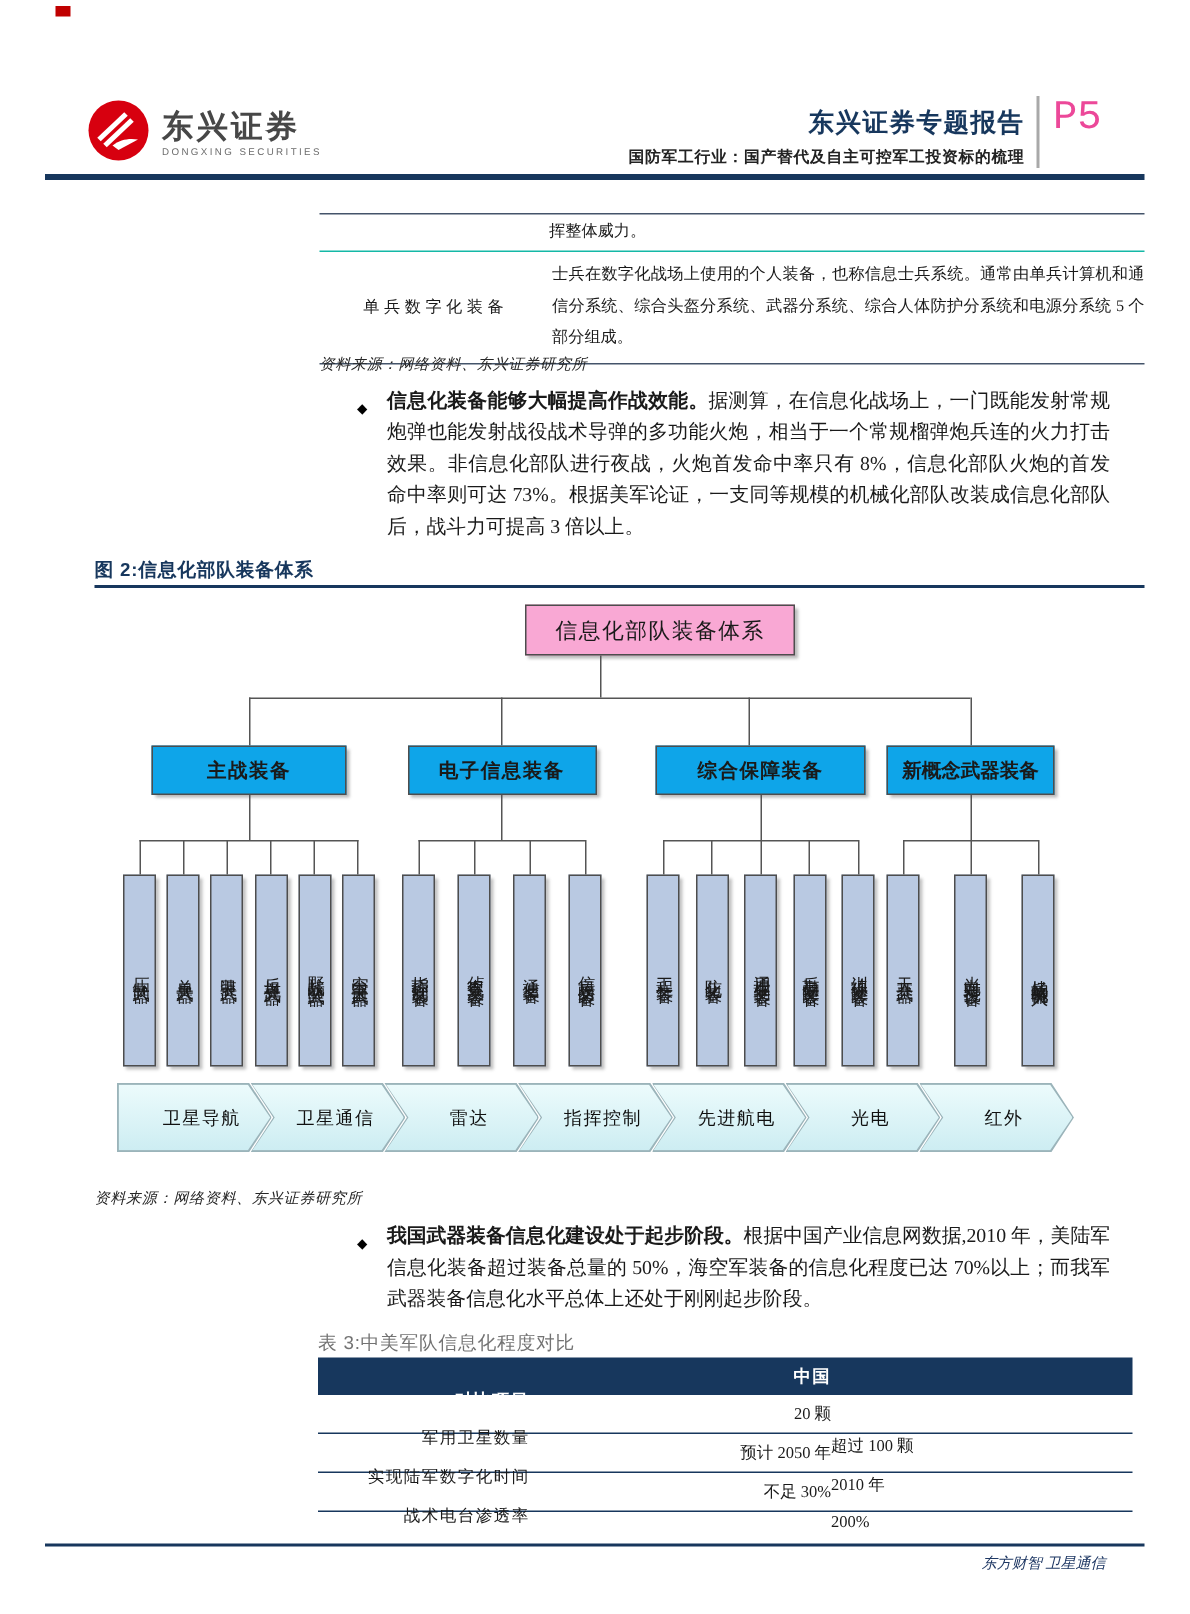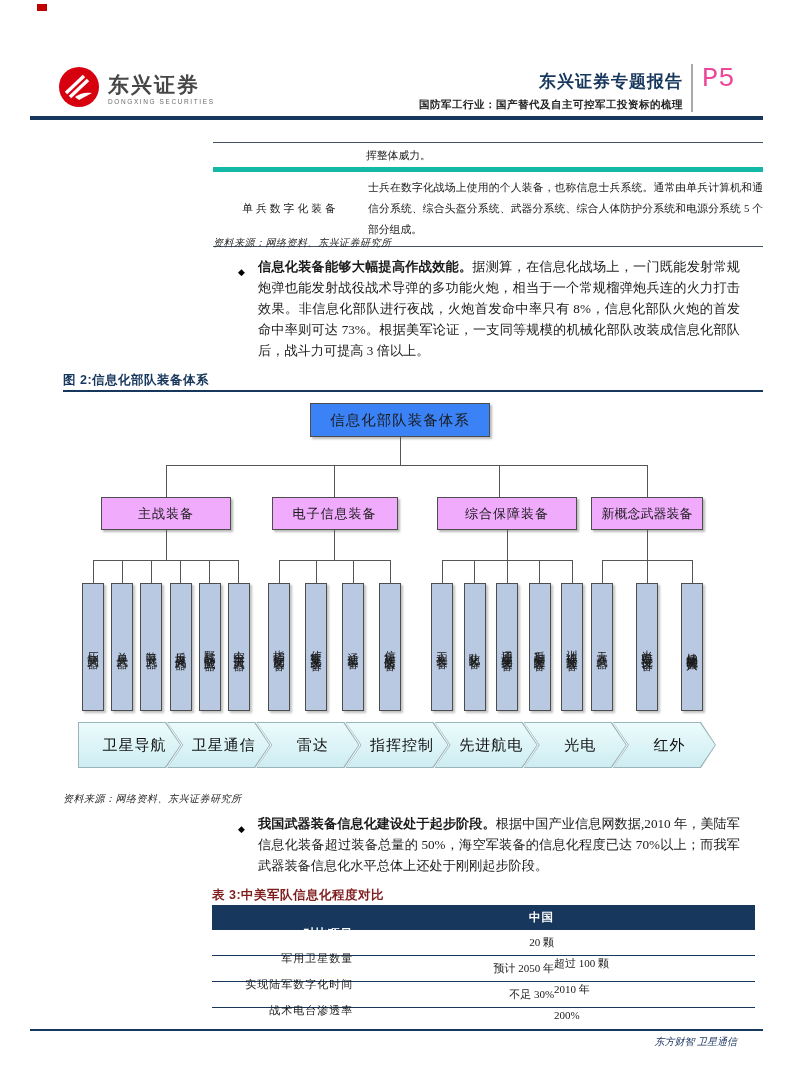--- a/index.html
+++ b/index.html
@@ -19,52 +19,52 @@
   .hdr-title { font-family:"Liberation Sans", sans-serif; font-size:17px; font-weight:800;
                color:#17375d; letter-spacing:1px; }
   .hdr-sub { font-size:10.5px; font-weight:700; color:#222; margin-top:5px; letter-spacing:0.5px; }
   .hdr-divider { left:691px; top:64px; width:2px; height:48px; background:#a9a9a9; }
   .page-num { left:702px; top:64px; width:60px; font-family:Liberation Mono, monospace;
               font-size:27px; color:#ec4899; }
   .top-rule { left:30px; top:116px; width:733px; height:4px; background:#17375d; }
 
   
   .toptable { left:213px; top:142px; width:550px; border-top:1px solid #44546a; border-bottom:1.5px solid #44546a; }
-  .tt-partial { padding:4px 0 3px 153px; font-size:10.8px; line-height:17px; border-bottom:5px solid #14b8a6; }
+  .tt-partial { padding:4px 0 3px 153px; font-size:10.8px; line-height:17px; border-bottom:1px solid #14b8a6;font-family:Liberation Mono, monospace; }
   .tt-row { display:flex; padding:5px 0 6px 0; }
   .tt-label { width:155px; display:flex; align-items:center; justify-content:center;
               font-size:10.8px; letter-spacing:3px; }
   .tt-content { width:395px; font-size:10.8px; line-height:21px; text-align:justify; }
   .source-note { font-style:italic; font-size:10px; color:#262626; letter-spacing:0.5px; }
   .src1 { left:213px; top:236px; }
   .src2 { left:63px; top:792px; }
 
   
   .bullet { width:482px; font-size:13.2px; line-height:20.9px; text-align:justify; }
   .bullet .diamond { position:absolute; left:-20px; top:5px; font-size:9px; color:#000; }
   .bullet .lead { font-weight:700; }
   .b1 { left:258px; top:257px; }
   .b2 { left:258px; top:814px; }
 
   
   .fig-title { left:63px; top:372px; font-family:"Liberation Sans", sans-serif; font-size:12.5px;
                font-weight:700; color:#17375d; letter-spacing:0.5px; }
   .fig-rule { left:63px; top:390px; width:700px; height:2px; background:#17375d; }
   .tbl-title { left:212px; top:887px; font-family:"Liberation Sans", sans-serif; font-size:12.5px;
-               font-weight:700; color:#7f1d1d; letter-spacing:0.5px; }
+               font-weight:400; color:#737373; letter-spacing:0.5px; }
 
   .diagram { left:63px; top:395px; width:700px; height:390px; font-family:"Liberation Sans", sans-serif; }
   .cline { position:absolute; background:#555; }
   .dbox { position:absolute; border:1.3px solid #4d4d4d; display:flex; align-items:center;
-          justify-content:center; box-shadow:2px 2px 2px rgba(100,100,100,0.45); background:#3b82f6; }
+          justify-content:center; box-shadow:2px 2px 2px rgba(100,100,100,0.45); background:#f9a8d4;margin-left:40px; }
   .root-box { left:247px; top:8px; width:180px; height:34px; font-size:14.5px; letter-spacing:1px; }
   .grp { position:absolute; top:102px; height:214px; }
   .grp-box { position:relative; margin:0 auto; height:33px; border:1.3px solid #4d4d4d;
-             background:#f0abfc; display:flex; align-items:center; justify-content:center;
-             font-size:13px; letter-spacing:1px; box-shadow:2px 2px 2px rgba(100,100,100,0.45); }
+             background:#0ea5e9; display:flex; align-items:center; justify-content:center;
+             font-size:13px; letter-spacing:1px; box-shadow:2px 2px 2px rgba(100,100,100,0.45);font-weight:bold; }
   .grp .v1 { left:calc(50% - 0.5px); top:33px; width:1px; height:30px; }
   .grp .h2 { left:11px; right:11px; top:63px; height:1px; }
   .leaves { position:absolute; left:0; right:0; top:86px; height:128px; display:flex;
             justify-content:space-between; }
   .leaf { position:relative; width:22px; height:128px; border:1.2px solid #4d4d4d; background:#b9c9e2;
           display:flex; align-items:center; justify-content:center;
           box-shadow:2px 2px 2px rgba(100,100,100,0.4); }
   .leaf::before { content:""; position:absolute; top:-24px; left:calc(50% - 0.5px); width:1px;
                   height:23px; background:#555; }
   .leaf span { writing-mode:vertical-rl; text-orientation:upright; font-size:11.5px;
@@ -72,21 +72,21 @@
 
   
   .chevband { position:absolute; left:15px; top:327px; width:638px; height:46px; display:flex; }
   .chev { position:relative; flex:1; height:46px; margin-left:-14px; }
   .chev:first-child { margin-left:0; }
   .chev .shape, .chev .fillc { clip-path:polygon(0 0, calc(100% - 15px) 0, 100% 50%, calc(100% - 15px) 100%, 0 100%, 15px 50%); }
   .chev:first-child .shape, .chev:first-child .fillc { clip-path:polygon(0 0, calc(100% - 15px) 0, 100% 50%, calc(100% - 15px) 100%, 0 100%); }
   .chev .shape { position:absolute; inset:0; background:#9bb4ba; }
   .chev .fillc { position:absolute; inset:1px; background:linear-gradient(#ecfbfc,#cdedf2); }
   .chev .label { position:absolute; inset:0; display:flex; align-items:center; justify-content:center;
-                 padding-left:10px; font-size:15px; letter-spacing:1px; color:#111; }
+                 padding-left:10px; font-size:12px; letter-spacing:1px; color:#111; }
 
   
   .cmp { left:212px; top:905px; width:543px; font-size:11px; }
   .cmp-head { display:flex; background:#17375d; color:#fff; font-family:"Liberation Sans", sans-serif;
               font-weight:700; font-size:11.5px; height:25px; align-items:center; letter-spacing:1px; }
   .cmp-row { display:flex; height:26px; align-items:center; border-bottom:1px solid #17375d; }
   .cmp-row:last-child { border-bottom:1.5px solid #17375d; }
   .c1 { width:26%; text-align:right; letter-spacing:1px;margin-top:32px; }
   .c2 { width:37%; text-align:right; }
   .c3 { width:37%; text-align:left;margin-top:41px; }

